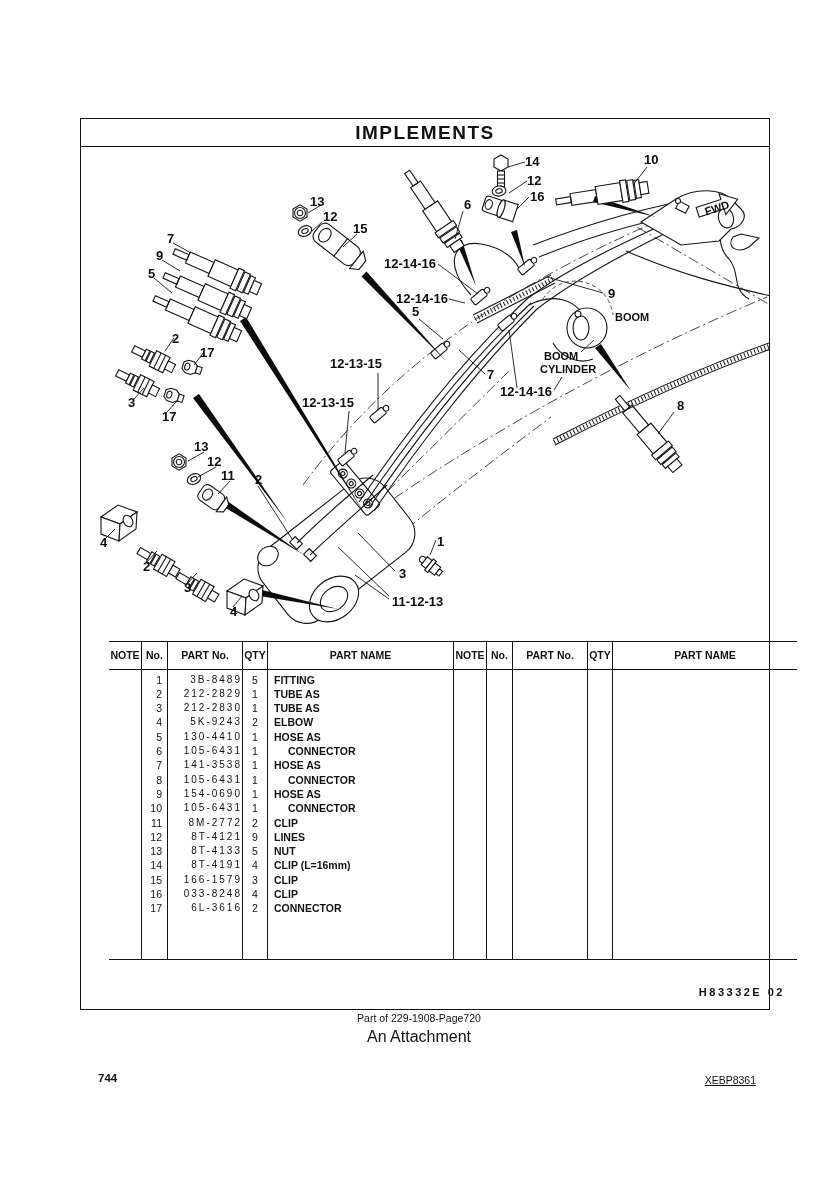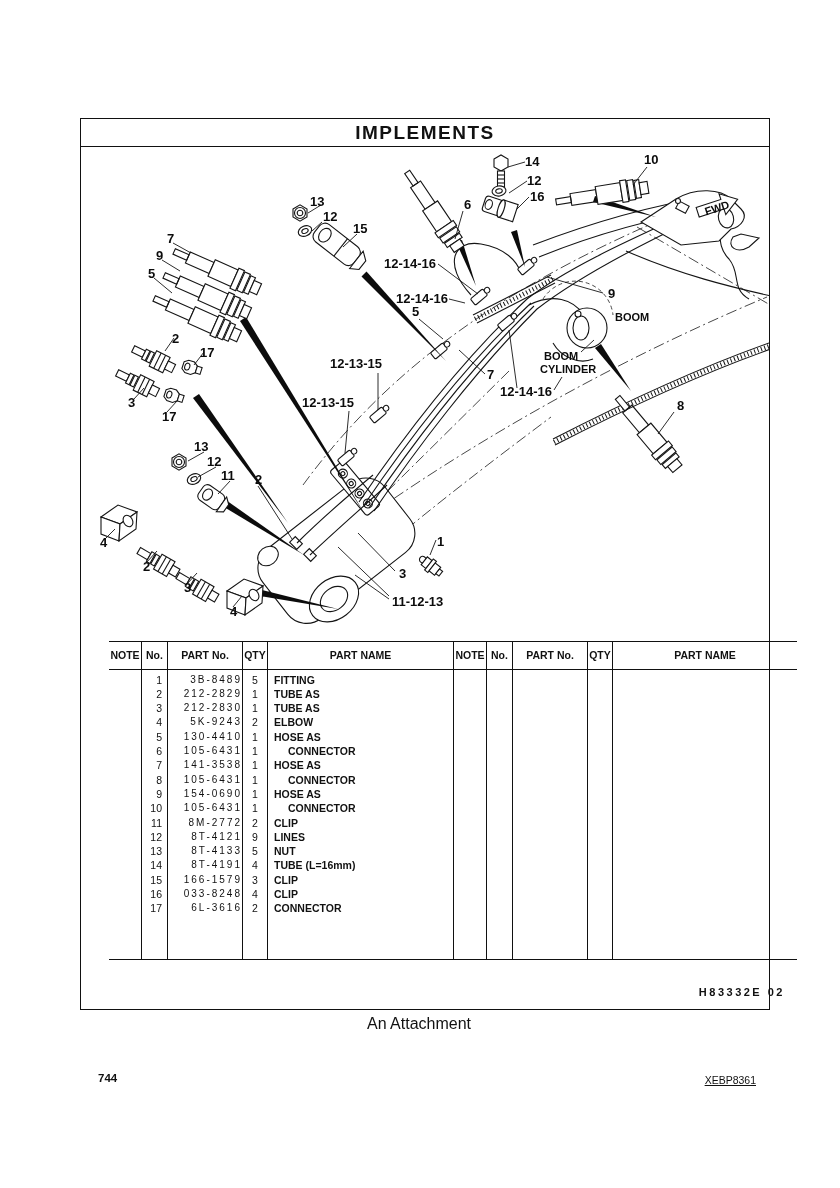--- a/index.html
+++ b/index.html
@@ -437,36 +437,37 @@
             <div class="cell">ELBOW</div>
             <div class="cell">HOSE AS</div>
             <div class="cell ind">CONNECTOR</div>
             <div class="cell">HOSE AS</div>
             <div class="cell ind">CONNECTOR</div>
             <div class="cell">HOSE AS</div>
             <div class="cell ind">CONNECTOR</div>
             <div class="cell">CLIP</div>
             <div class="cell">LINES</div>
             <div class="cell">NUT</div>
-            <div class="cell">TUBE (L=16mm)</div>
+            <div class="cell">CLIP (L=16mm)</div>
             <div class="cell">CLIP</div>
             <div class="cell">CLIP</div>
             <div class="cell">CONNECTOR</div>
           </div>
           <div class="col col-note w0"></div>
           <div class="col col-no w1"></div>
           <div class="col col-part w2"></div>
           <div class="col col-qty w3"></div>
           <div class="col col-name w4 wlast"></div>
         </div>
       <div class="tfoot">
         <span class="docnum">H83332E  02</span>
       </div>
     </div>
   </div>
 
   <div class="caption">
+    <div class="cap2">Part of 229-1908-Page720</div>
     <div class="cap3">An Attachment</div>
   </div>
 
   <div class="pageno">744</div>
   <div class="doccode">XEBP8361</div>
 </div>
 
 </body></html>

